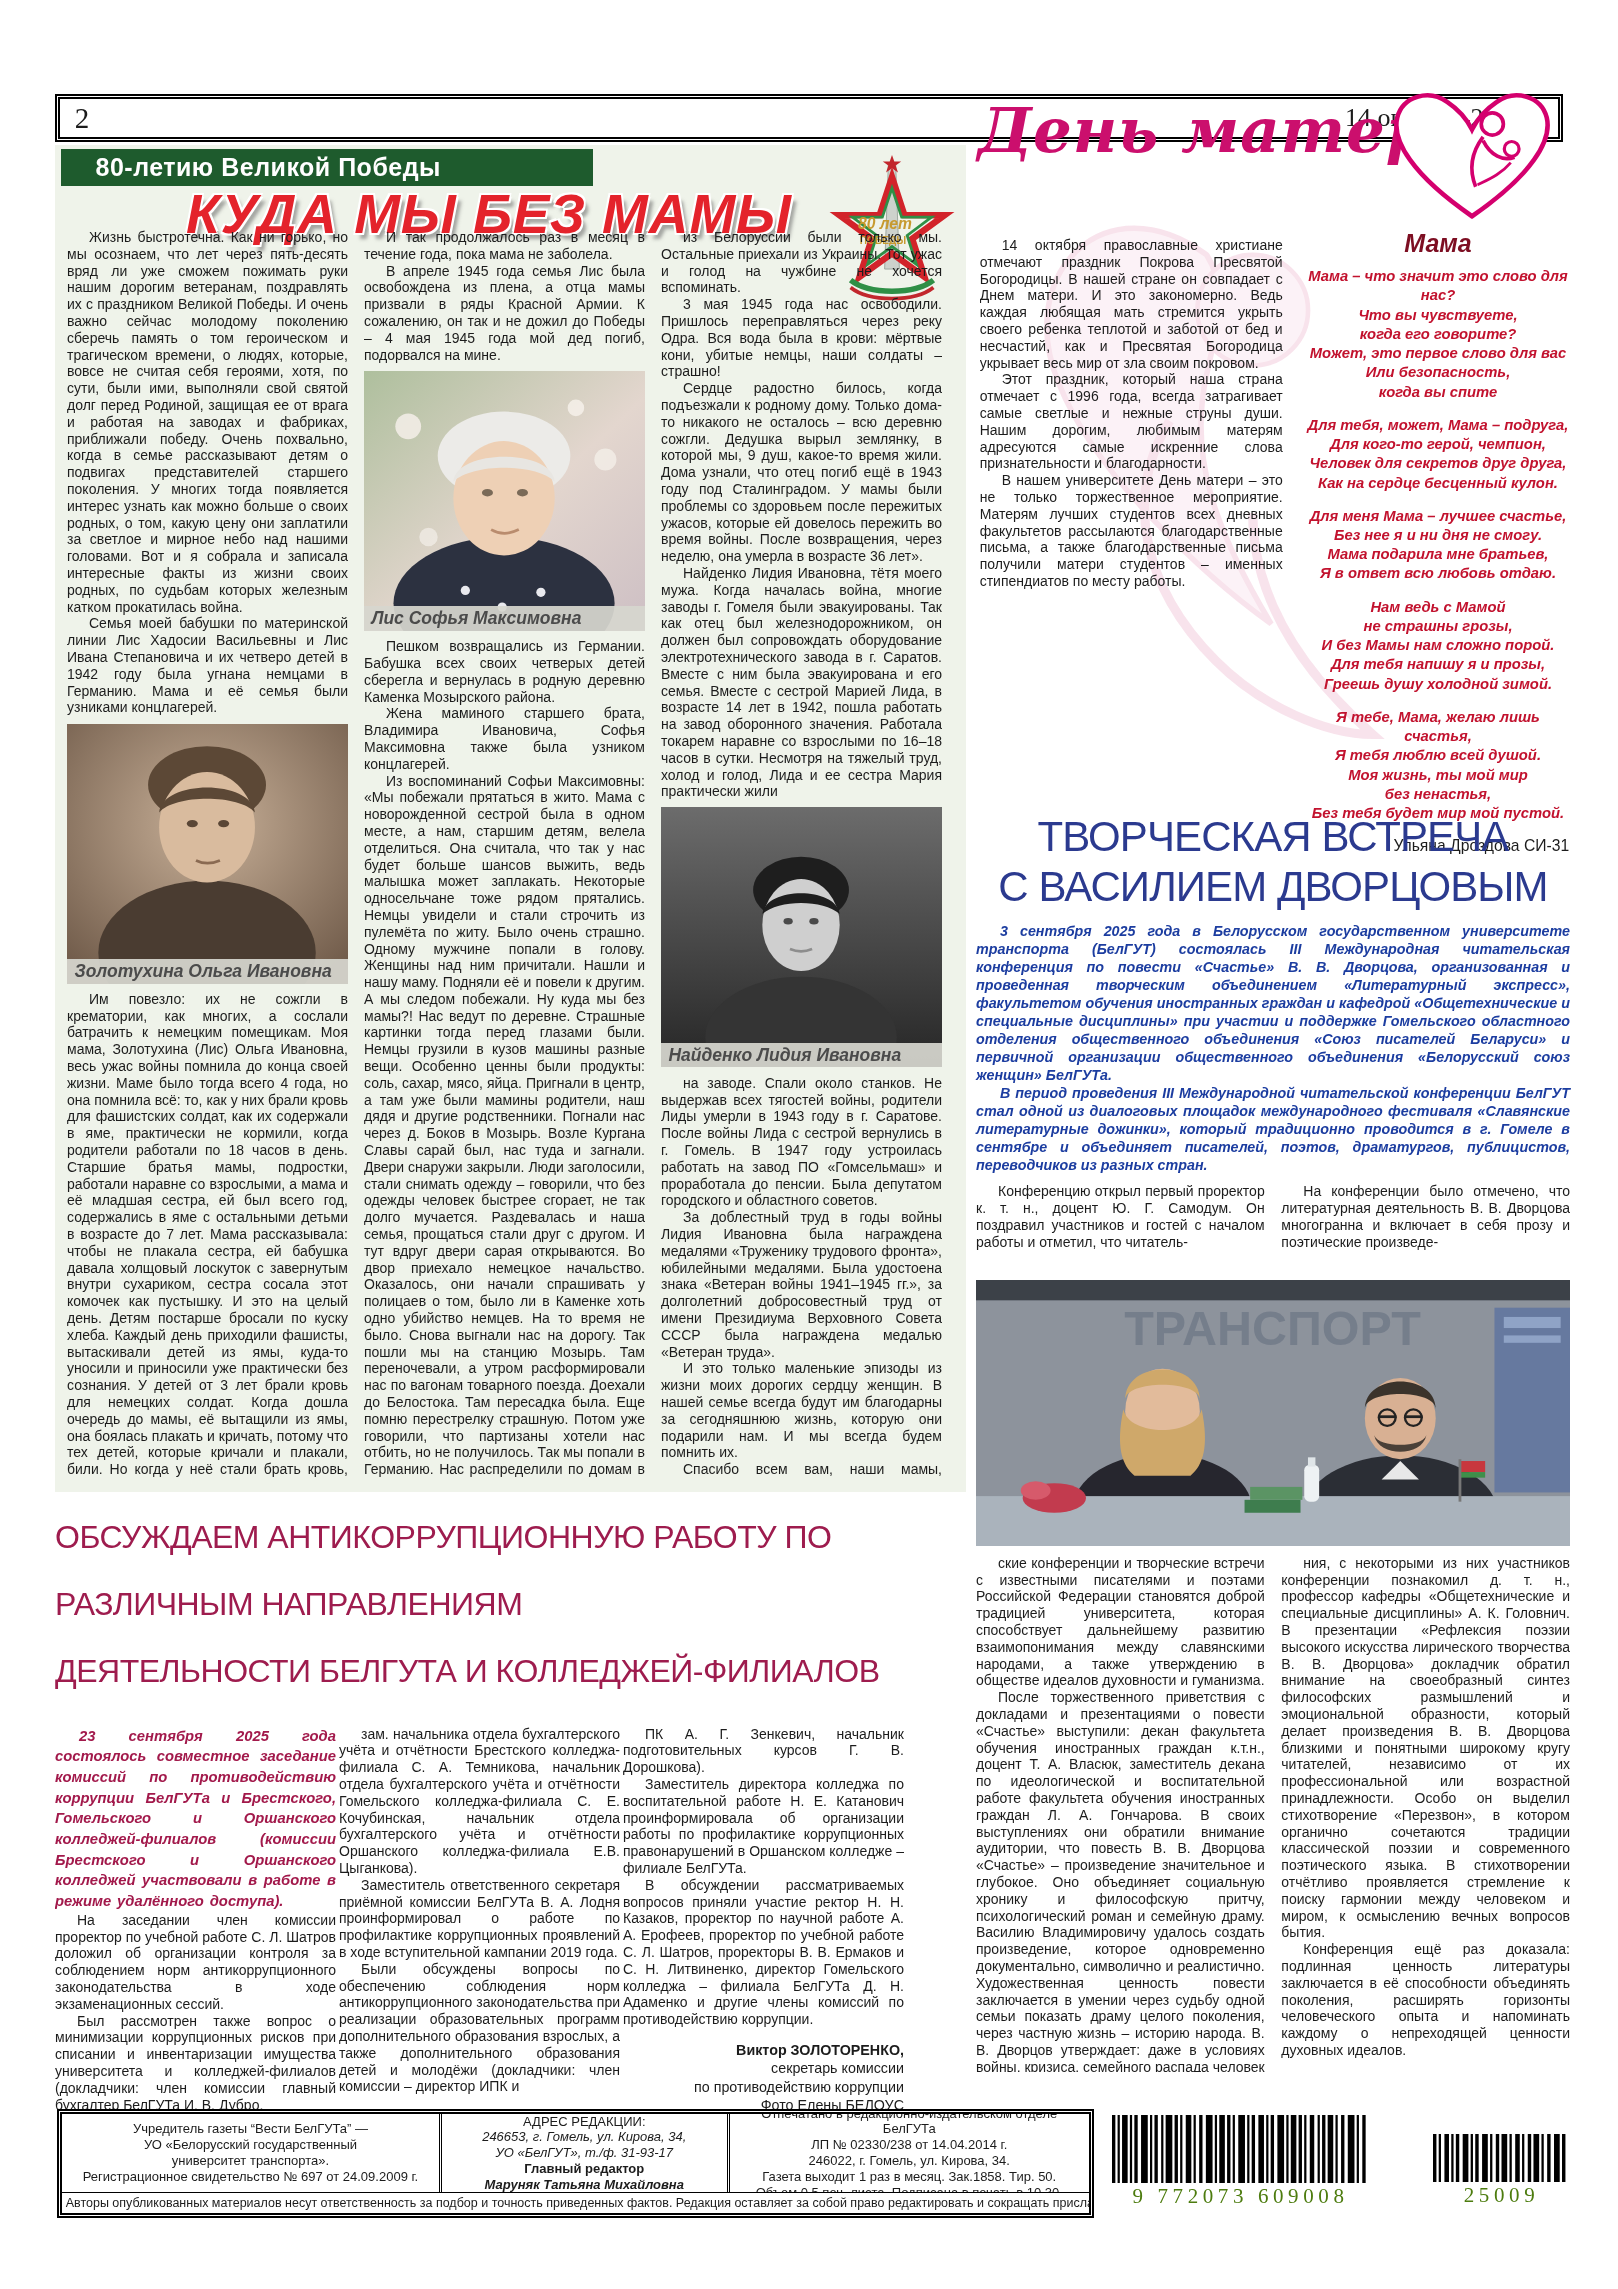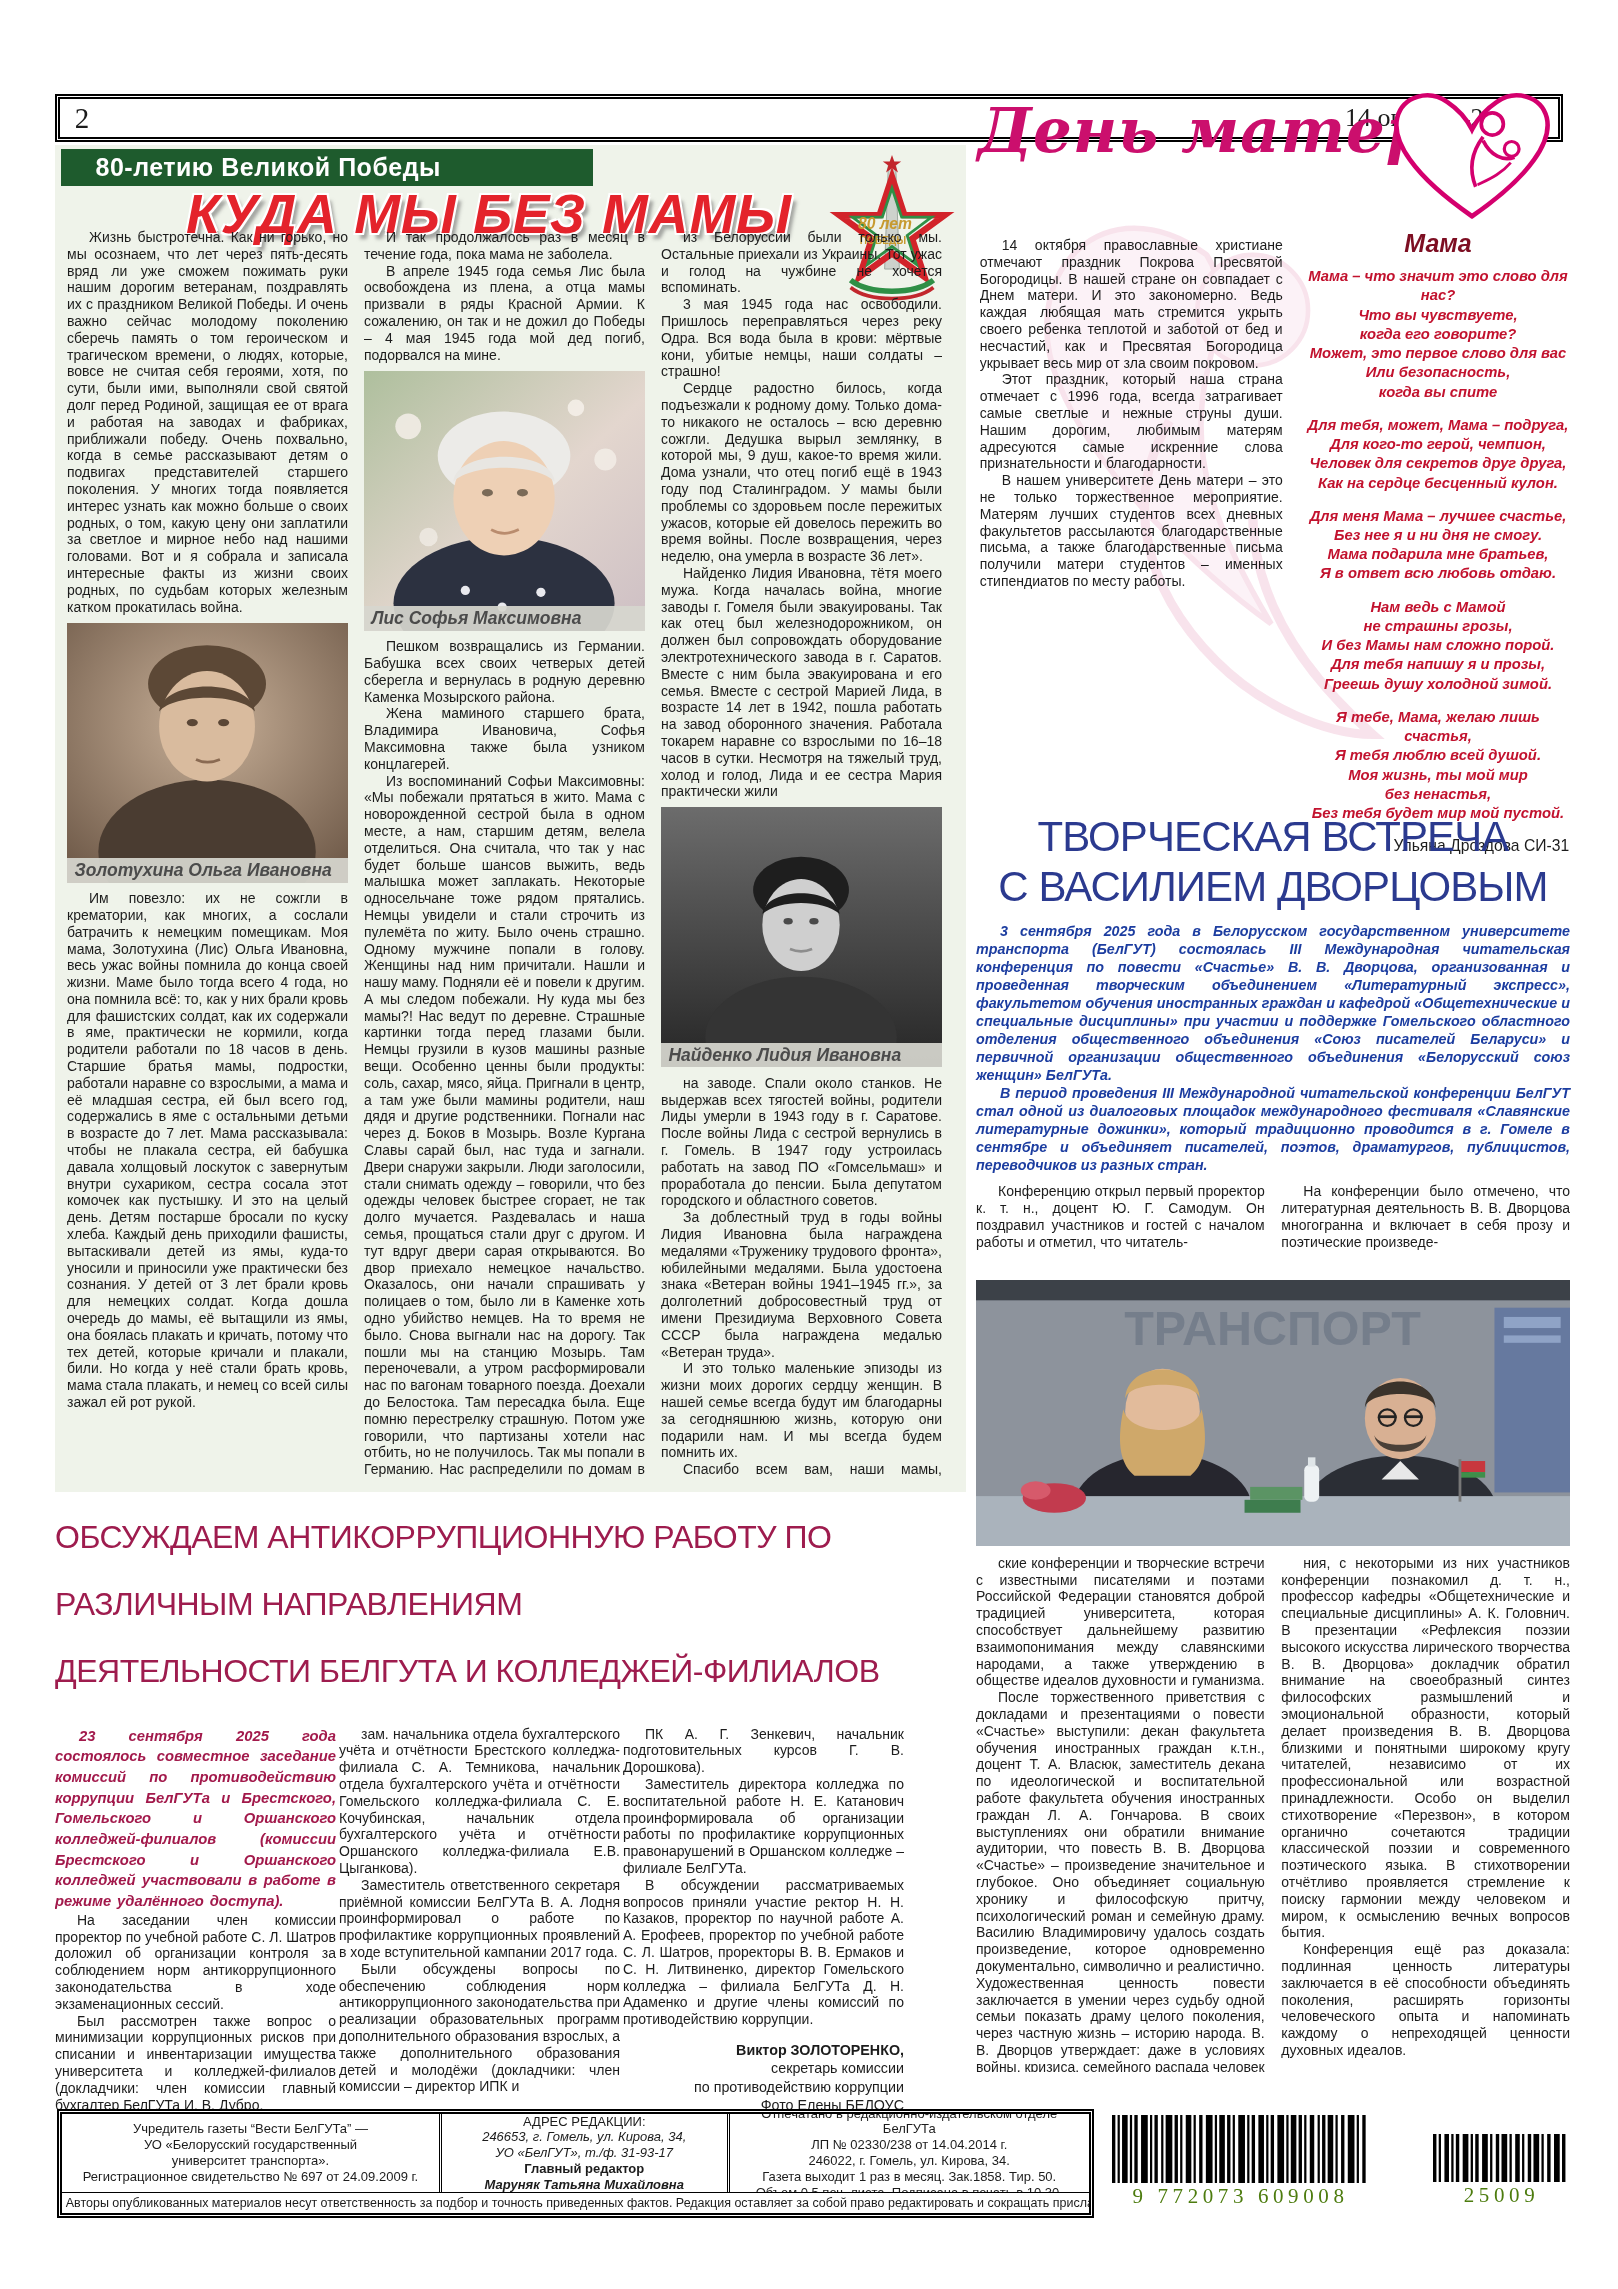--- a/index.html
+++ b/index.html
@@ -113,20 +113,21 @@
     <path d="M30,140 C50,156 100,156 120,140" fill="none" stroke="#2f8f46" stroke-width="6"></path>
     <path d="M30,148 C50,164 100,164 120,148" fill="none" stroke="#c2272d" stroke-width="4"></path>
   </svg>
 
   <h1 class="victory-title">КУДА МЫ БЕЗ МАМЫ</h1>
 
   <div class="vcols">
 
     <div class="vcol">
       <p class="para">Жизнь быстротечна. Как ни горько, но мы осознаем, что лет через пять-десять вряд ли уже сможем пожимать руки нашим дорогим ветеранам, поздравлять их с праздником Великой Победы. И очень важно сейчас молодому поколению сберечь память о том героическом и трагическом времени, о людях, которые, вовсе не считая себя героями, хотя, по сути, были ими, выполняли свой святой долг перед Родиной, защищая ее от врага и работая на заводах и фабриках, приближали победу. Очень похвально, когда в семье рассказывают детям о подвигах представителей старшего поколения. У многих тогда появляется интерес узнать как можно больше о своих родных, о том, какую цену они заплатили за светлое и мирное небо над нашими головами. Вот и я собрала и записала интересные факты из жизни своих родных, по судьбам которых железным катком прокатилась война.</p>
+      <p class="para">Семья моей бабушки по материнской линии Лис Хадосии Васильевны и Лис Ивана Степановича и их четверо детей в 1942 году была угнана немцами в Германию. Мама и её семья были узниками концлагерей.</p>
       <figure class="photo photo-1">
         <svg viewBox="0 0 305 282" preserveAspectRatio="none">
           <defs>
             <radialGradient id="sep1" cx="50%" cy="38%" r="75%">
               <stop offset="0%" stop-color="#c8b098"></stop>
                 <stop offset="100%" stop-color="#6e5948"></stop>
             </radialGradient>
           </defs>
           <rect width="305" height="282" fill="url(#sep1)"></rect>
           <ellipse cx="152" cy="248" rx="118" ry="78" fill="#4a3c31"></ellipse>
@@ -348,21 +349,21 @@
   <div class="ac-title">ОБСУЖДАЕМ АНТИКОРРУПЦИОННУЮ РАБОТУ ПО РАЗЛИЧНЫМ НАПРАВЛЕНИЯМ
 ДЕЯТЕЛЬНОСТИ БЕЛГУТА И КОЛЛЕДЖЕЙ-ФИЛИАЛОВ</div>
   <div class="ac-cols">
     <div class="ac-col">
       <p class="ac-lead">23 сентября 2025 года состоялось совместное заседание комиссий по противодействию коррупции БелГУТа и Брестского, Гомельского и Оршанского колледжей-филиалов (комиссии Брестского и Оршанского колледжей участвовали в работе в режиме удалённого доступа).</p>
       <p class="para">На заседании член комиссии проректор по учебной работе С. Л. Шатров доложил об организации контроля за соблюдением норм антикоррупционного законодательства в ходе экзаменационных сессий.</p>
       <p class="para">Был рассмотрен также вопрос о минимизации коррупционных рисков при списании и инвентаризации имущества университета и колледжей-филиалов (докладчики: член комиссии главный бухгалтер БелГУТа И. В. Дубро,</p>
     </div>
     <div class="ac-col">
       <p class="para">зам. начальника отдела бухгалтерского учёта и отчётности Брестского колледжа-филиала С. А. Темникова, начальник отдела бухгалтерского учёта и отчётности Гомельского колледжа-филиала С. Е. Кочубинская, начальник отдела бухгалтерского учёта и отчётности Оршанского колледжа-филиала Е.В. Цыганкова).</p>
-      <p class="para">Заместитель ответственного секретаря приёмной комиссии БелГУТа В. А. Лодня проинформировал о работе по профилактике коррупционных проявлений в ходе вступительной кампании 2017 года.</p>
+      <p class="para">Заместитель ответственного секретаря приёмной комиссии БелГУТа В. А. Лодня проинформировал о работе по профилактике коррупционных проявлений в ходе вступительной кампании 2019 года.</p>
       <p class="para">Были обсуждены вопросы по обеспечению соблюдения норм антикоррупционного законодательства при реализации образовательных программ дополнительного образования взрослых, а также дополнительного образования детей и молодёжи (докладчики: член комиссии – директор ИПК и</p>
     </div>
     <div class="ac-col">
       <p class="para">ПК А. Г. Зенкевич, начальник подготовительных курсов Г. В. Дорошкова).</p>
       <p class="para">Заместитель директора колледжа по воспитательной работе Н. Е. Катанович проинформировала об организации работы по профилактике коррупционных правонарушений в Оршанском колледже – филиале БелГУТа.</p>
       <p class="para">В обсуждении рассматриваемых вопросов приняли участие ректор Н. Н. Казаков, проректор по научной работе А. А. Ерофеев, проректор по учебной работе С. Л. Шатров, проректоры В. В. Ермаков и С. Н. Литвиненко, директор Гомельского колледжа – филиала БелГУТа Д. Н. Адаменко и другие члены комиссий по противодействию коррупции.</p>
       <div class="ac-sig">
         <span class="sig-name">Виктор ЗОЛОТОРЕНКО,</span><br>
         <span class="preline">секретарь комиссии
 по противодействию коррупции</span>

